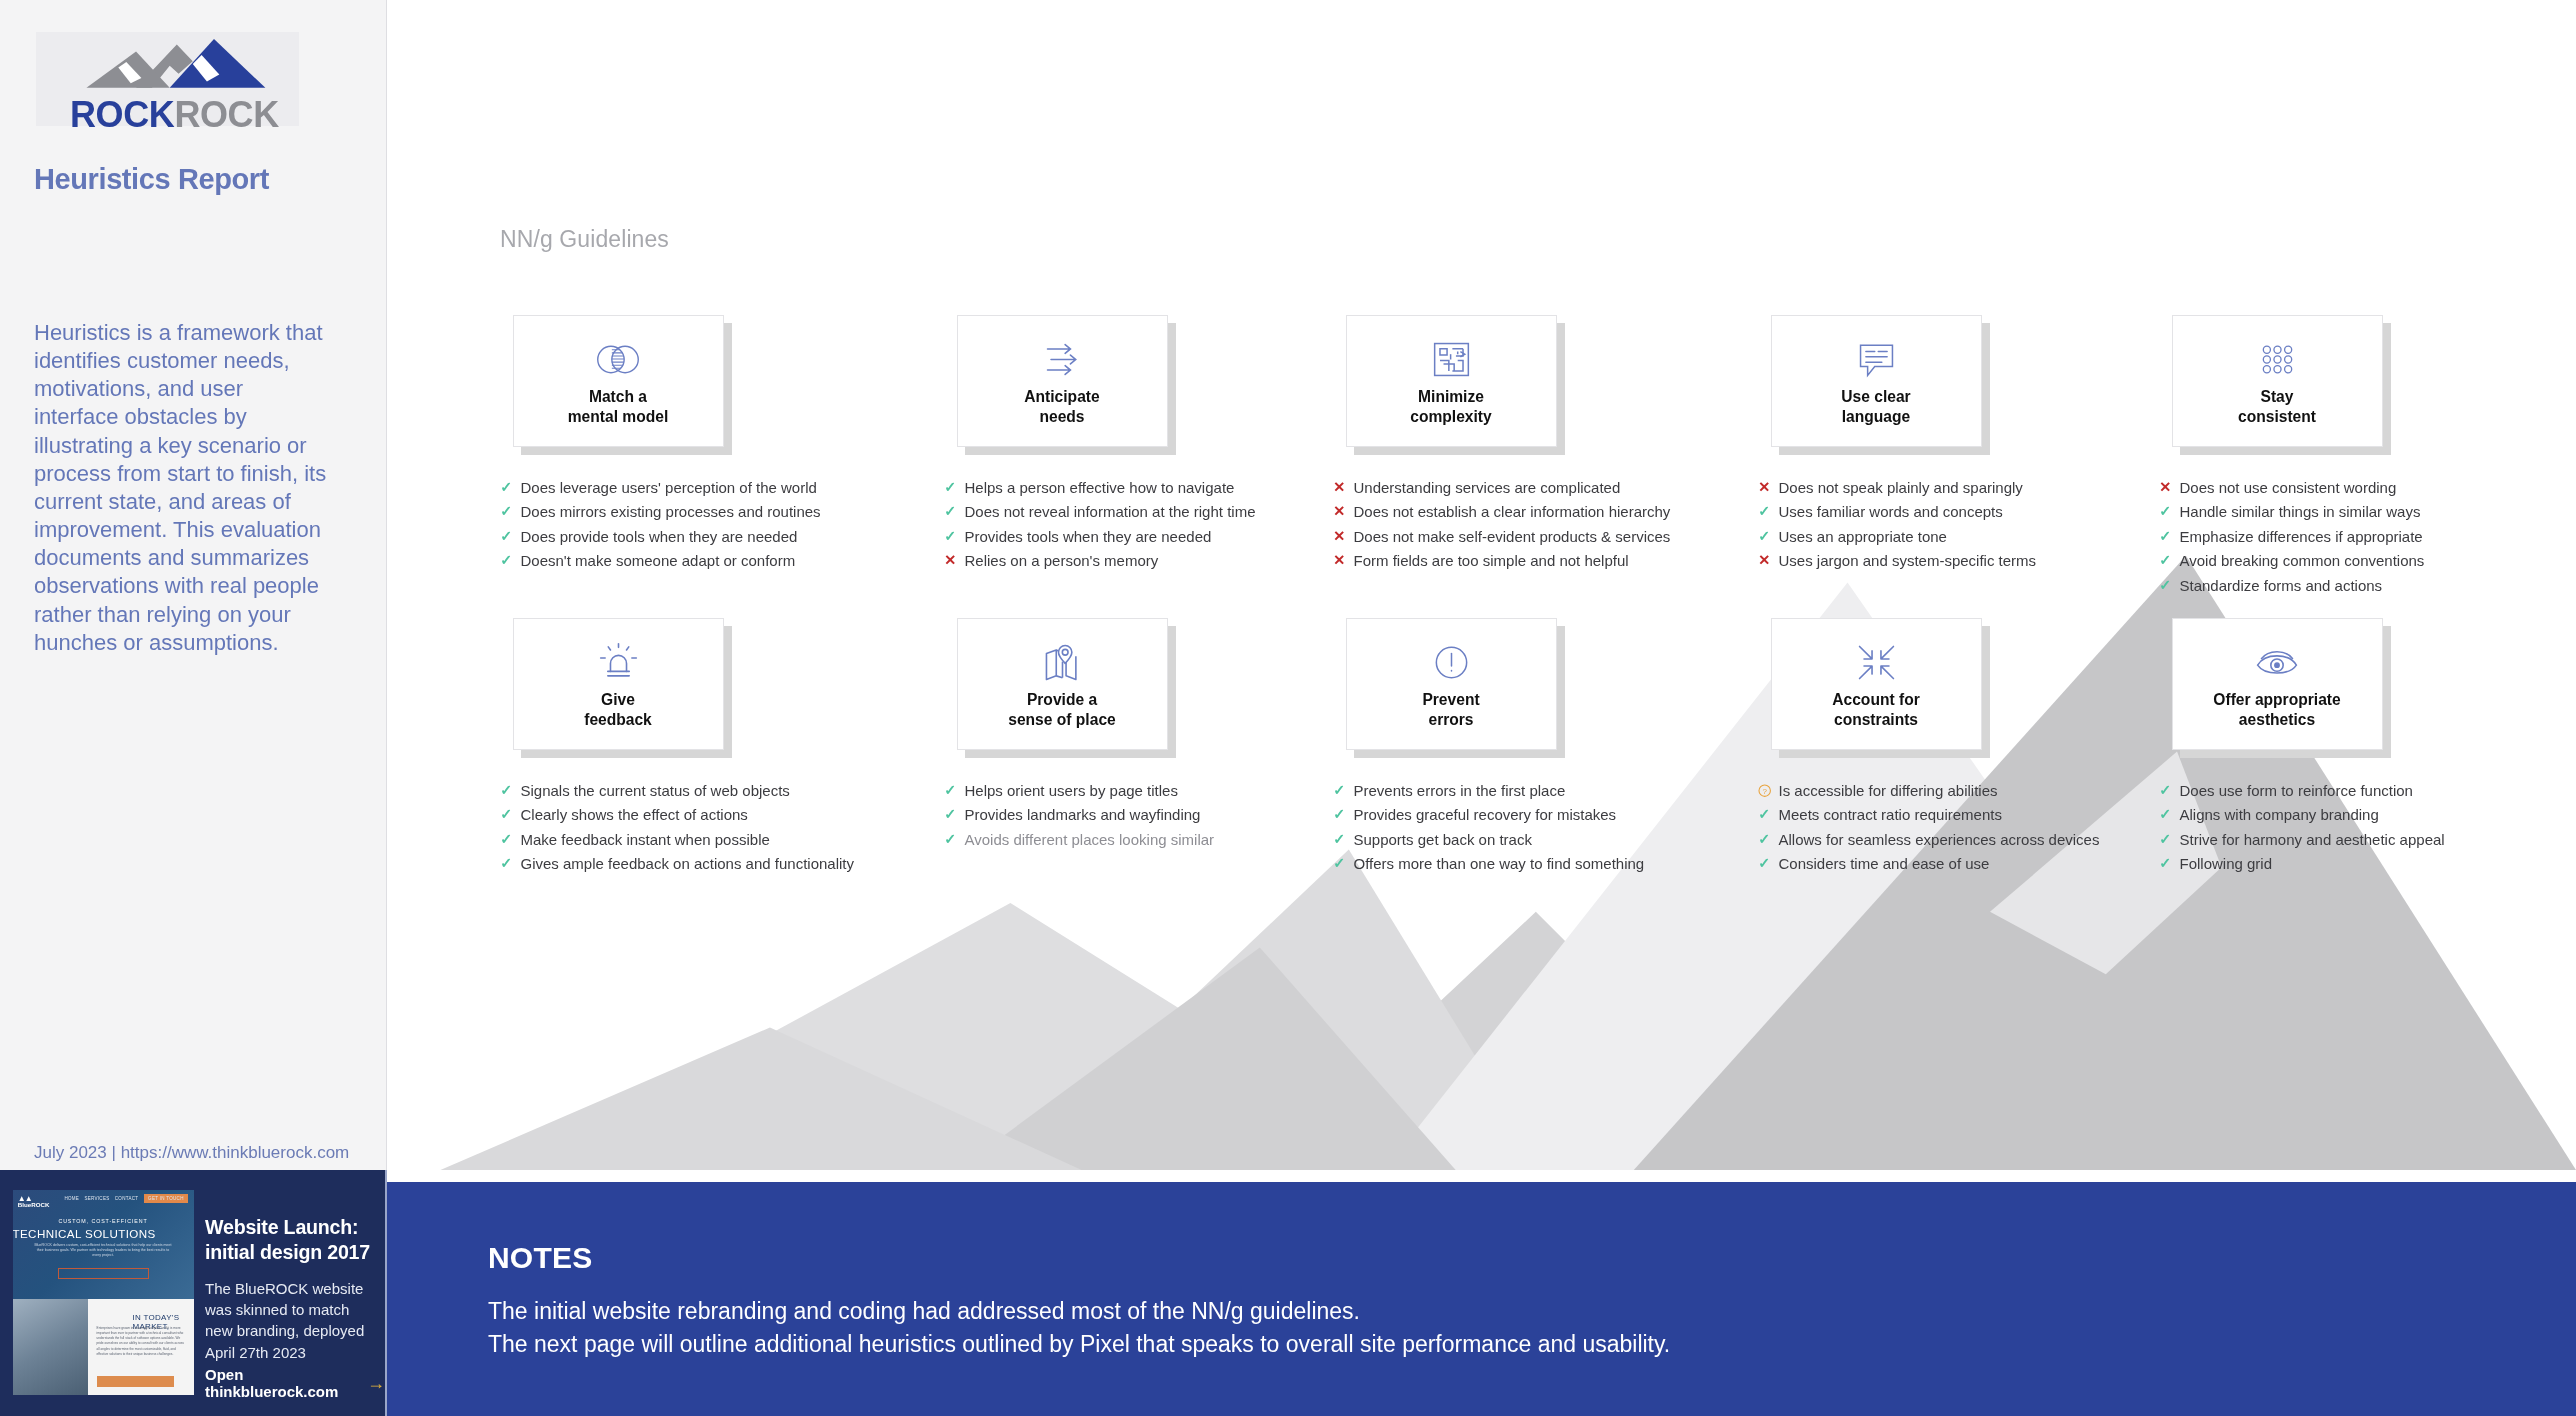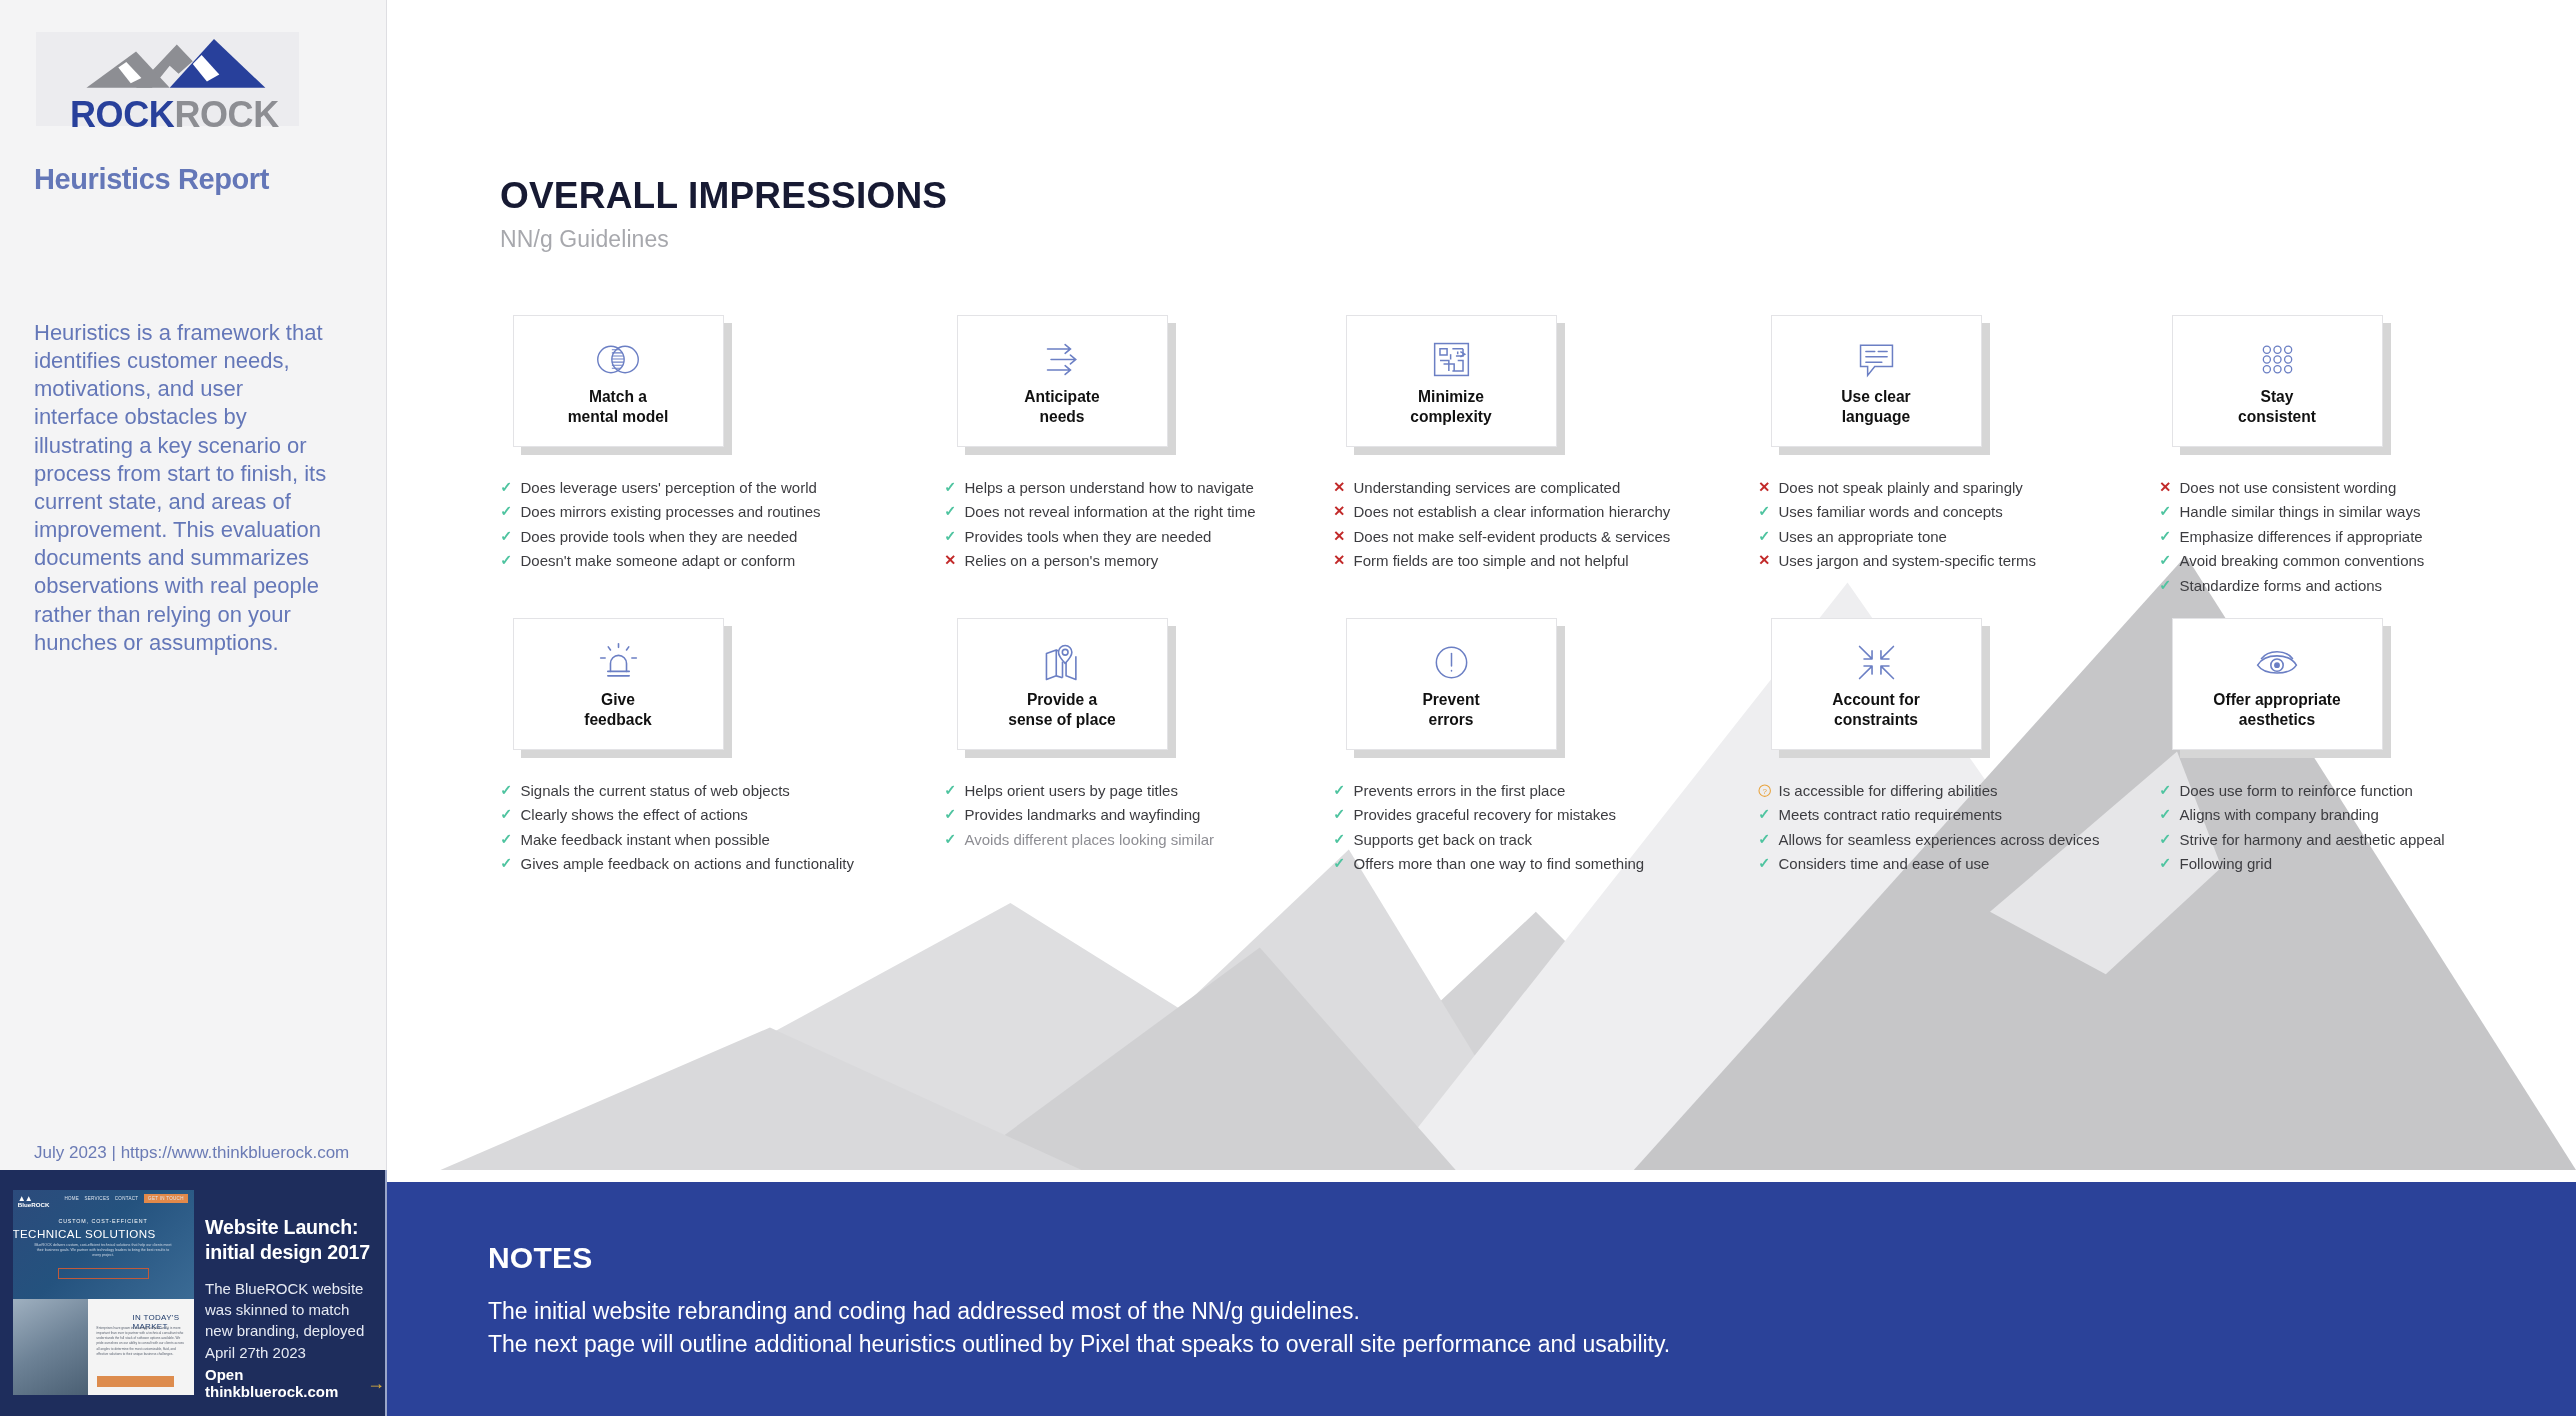--- a/index.html
+++ b/index.html
@@ -168,21 +168,20 @@
       <polygon points="980,720 1290,430 1420,560 1520,470 1760,720" fill="#d3d3d5"></polygon>
       <polygon points="700,720 1080,360 1300,720" fill="#dcdcde"></polygon>
       <polygon points="1120,720 1640,60 2100,720" fill="#eeeef0"></polygon>
       <polygon points="1400,720 2020,30 2458,720" fill="#c6c6c8"></polygon>
       <polygon points="1800,430 2010,250 2060,380 1930,500" fill="#e6e6e8"></polygon>
       <polygon points="150,720 700,420 1180,720" fill="#dedee0"></polygon>
       <polygon points="640,720 980,470 1200,720" fill="#d0d0d2"></polygon>
       <polygon points="60,720 430,560 780,720" fill="#d9d9db"></polygon>
     </svg>
 
-    <h1 id="head-title">OVERALL IMPRESSIONS</h1>
     <div id="head-sub">NN/g Guidelines</div>
 
     <div class="grid" id="row1">
         <div class="col c0">
           <div class="card-wrap">
             <div class="card-shadow"></div>
             <div class="card">
               <div class="card-icon">
                 <svg width="46" height="37" viewBox="0 0 52 42">
                   <circle cx="18" cy="21" r="15" fill="none" stroke="#6b7fc4" stroke-width="1.6"></circle>
@@ -237,21 +236,21 @@
                     <path d="M6 33 H32 M26 28 L32 33 L26 38"></path>
                   </g>
                 </svg>
               </div>
               <div class="card-label">Anticipate<br>needs</div>
             </div>
           </div>
           <div class="bullets">
             <div class="bullet">
               <span class="mk ok">✓</span>
-              <span>Helps a person understand how to navigate</span>
+              <span>Helps a person effective how to navigate</span>
             </div>
             <div class="bullet">
               <span class="mk ok">✓</span>
               <span>Does not reveal information at the right time</span>
             </div>
             <div class="bullet">
               <span class="mk ok">✓</span>
               <span>Provides tools when they are needed</span>
             </div>
             <div class="bullet">

